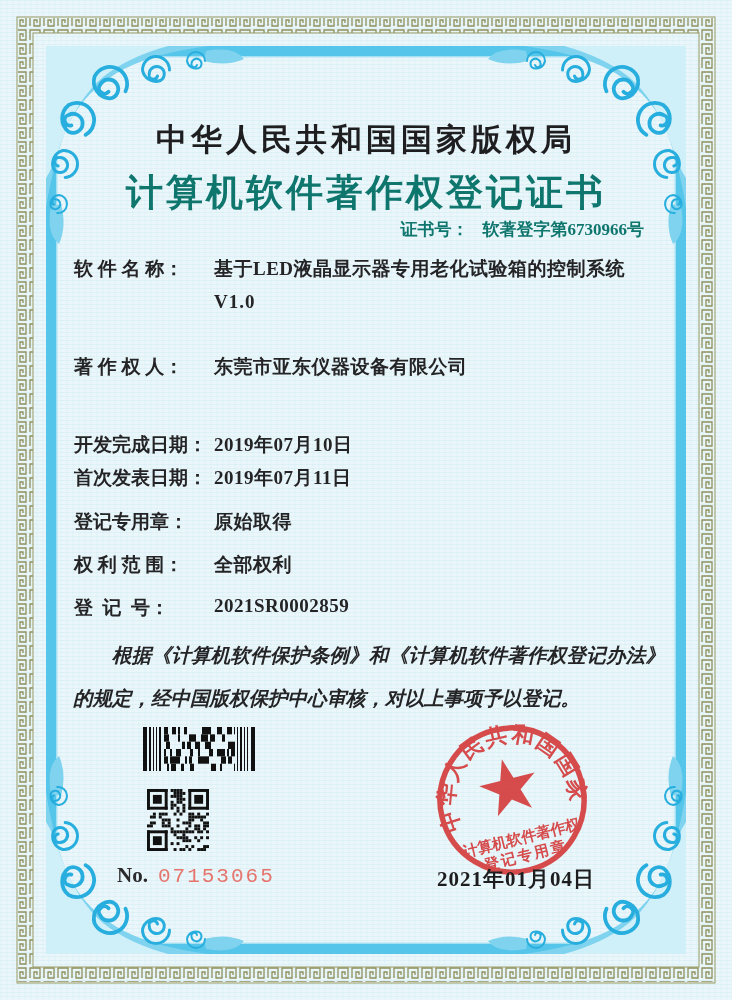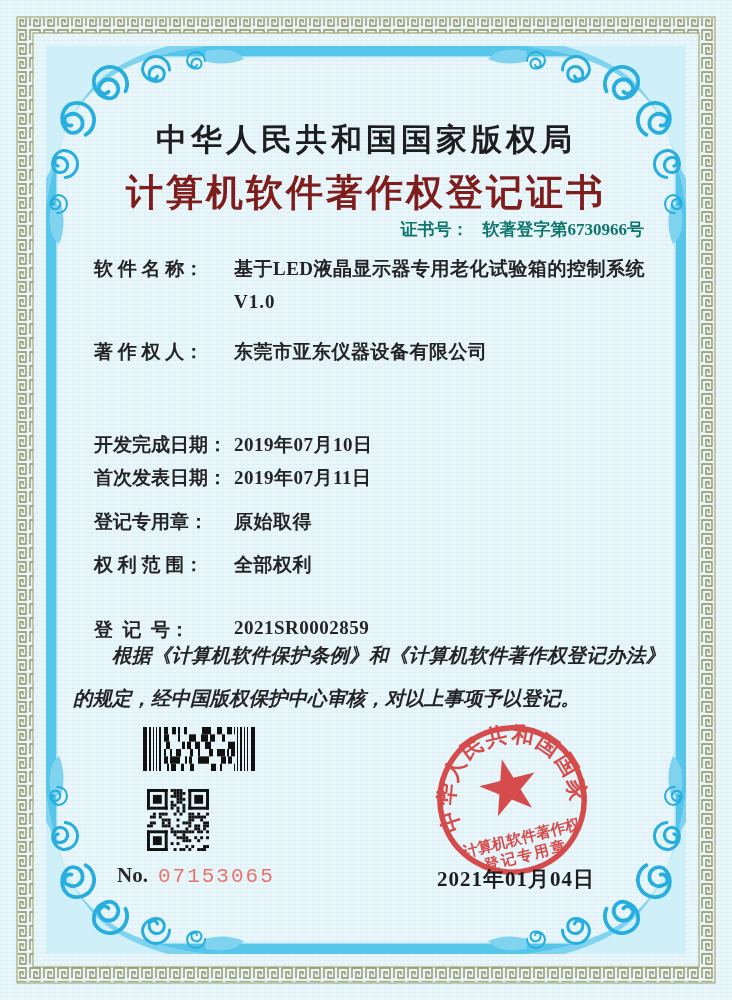--- a/index.html
+++ b/index.html
@@ -27,29 +27,29 @@
   .content { position:absolute; inset:0; z-index:2; }
 
   .authority {
     position:absolute; top:119px; left:0; width:100%;
     text-align:center; font-size:31px; font-weight:bold;
     letter-spacing:4px; color:#1e1e20;
   }
   .cert-title {
     position:absolute; top:168px; left:0; width:100%;
     text-align:center; font-size:37px; font-weight:bold;
-    letter-spacing:3px; color:#7f1d1d;
+    letter-spacing:3px; color:#0f766e;
   }
   .certno-line {
     position:absolute; top:218px; right:88px;
     font-size:17px; font-weight:bold; color:#0f766e;
   }
   .certno-line .lbl { margin-right:14px; }
 
-  .row { position:absolute; left:74px; width:590px; font-size:19px;margin-left:20px; }
+  .row { position:absolute; left:74px; width:590px; font-size:19px; }
   .row .label {
     display:inline-block; width:140px; font-weight:bold;
     color:#242426; vertical-align:top; white-space:pre;
   }
   .row .value {
     display:inline-block; font-weight:bold; color:#242426;
     width:430px; vertical-align:top; letter-spacing:0.5px;
   }
   .row .value .v2 { display:block; margin-top:9px; letter-spacing:1px; }
 
@@ -123,41 +123,41 @@
     <div class="cert-title">计算机软件著作权登记证书</div>
 
     <div class="certno-line">
       <span class="lbl">证书号：</span><span>软著登字第6730966号</span>
     </div>
 
     <div class="row" style="top:256px">
       <span class="label">软 件 名 称：</span><span class="value"><span>基于LED液晶显示器专用老化试验箱的控制系统</span><span class="v2">V1.0</span></span>
     </div>
 
-    <div class="row" style="top:339px">
+    <div class="row" style="top:354px">
       <span class="label">著 作 权 人：</span><span class="value">东莞市亚东仪器设备有限公司</span>
     </div>
 
     <div class="row" style="top:432px">
       <span class="label">开发完成日期：</span><span class="value">2019年07月10日</span>
     </div>
 
     <div class="row" style="top:465px">
       <span class="label">首次发表日期：</span><span class="value">2019年07月11日</span>
     </div>
 
     <div class="row" style="top:509px">
       <span class="label">登记专用章：</span><span class="value">原始取得</span>
     </div>
 
     <div class="row" style="top:552px">
       <span class="label">权 利 范 围：</span><span class="value">全部权利</span>
     </div>
 
-    <div class="row" style="top:617px">
+    <div class="row" style="top:595px">
       <span class="label">登  记  号：</span><span class="value">2021SR0002859</span>
     </div>
 
     <div class="statement">根据《计算机软件保护条例》和《计算机软件著作权登记办法》的规定，经中国版权保护中心审核，对以上事项予以登记。</div>
 
     <div class="barcode-wrap">
       <svg id="barcodeSvg" width="112" height="44" viewBox="0 0 112 44">
           <rect x="0" y="0" width="4" height="44" fill="#111"></rect>
           <rect x="6" y="0" width="2" height="44" fill="#111"></rect>
           <rect x="10" y="0" width="1" height="44" fill="#111"></rect>

